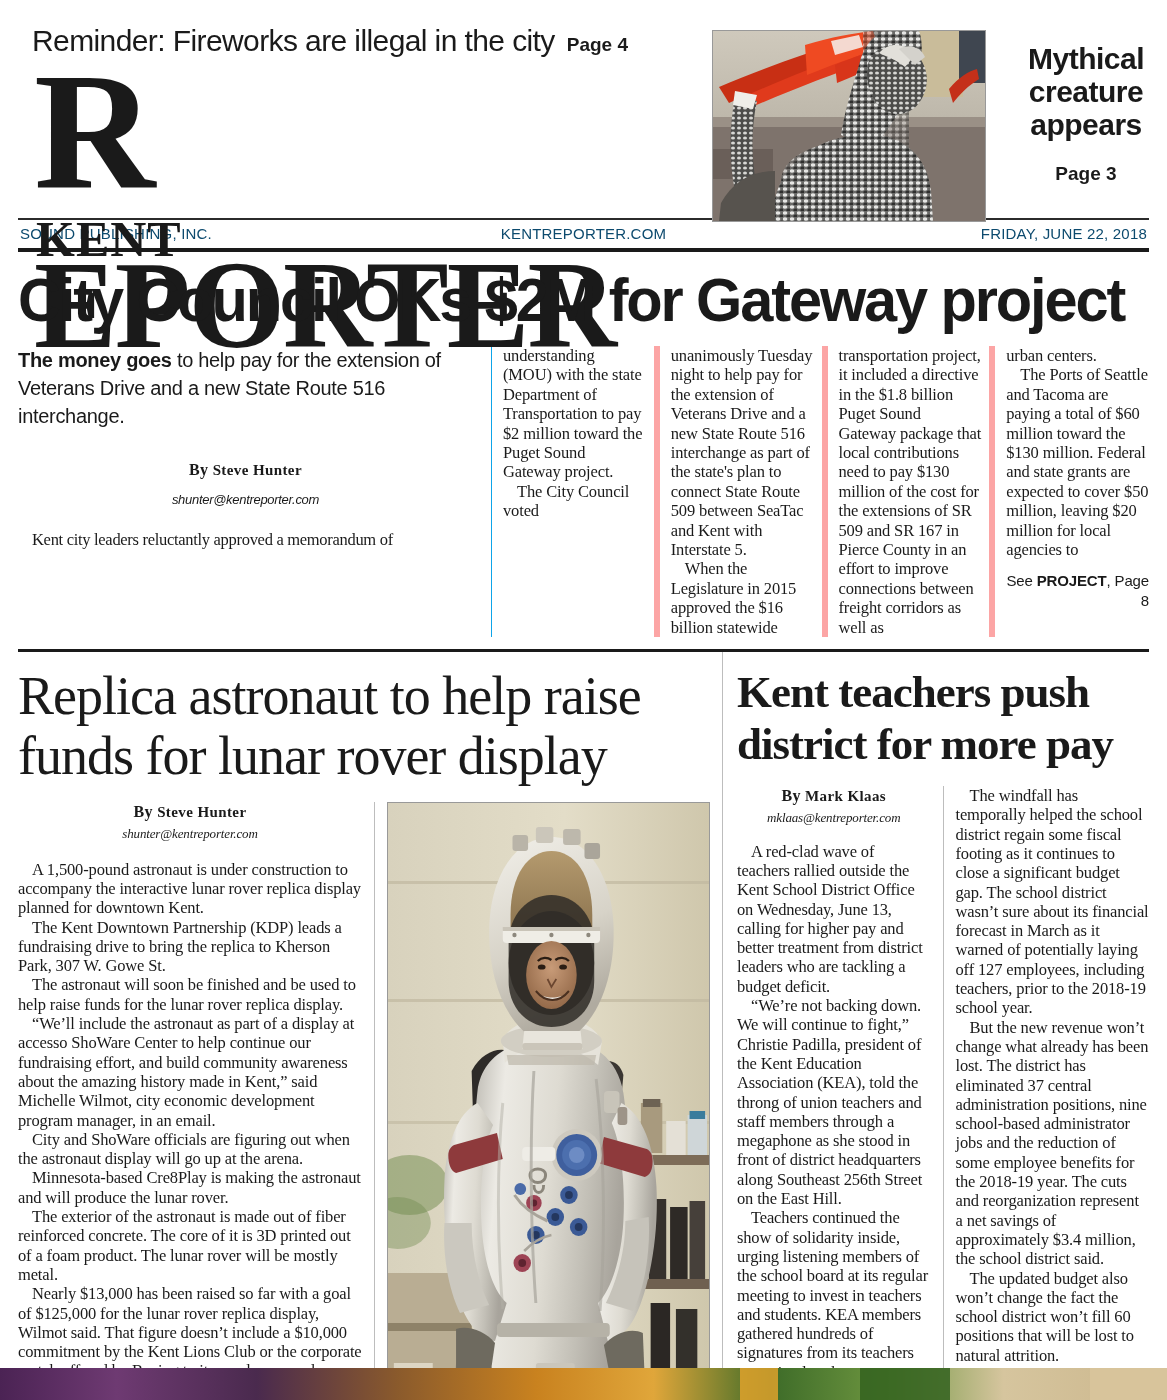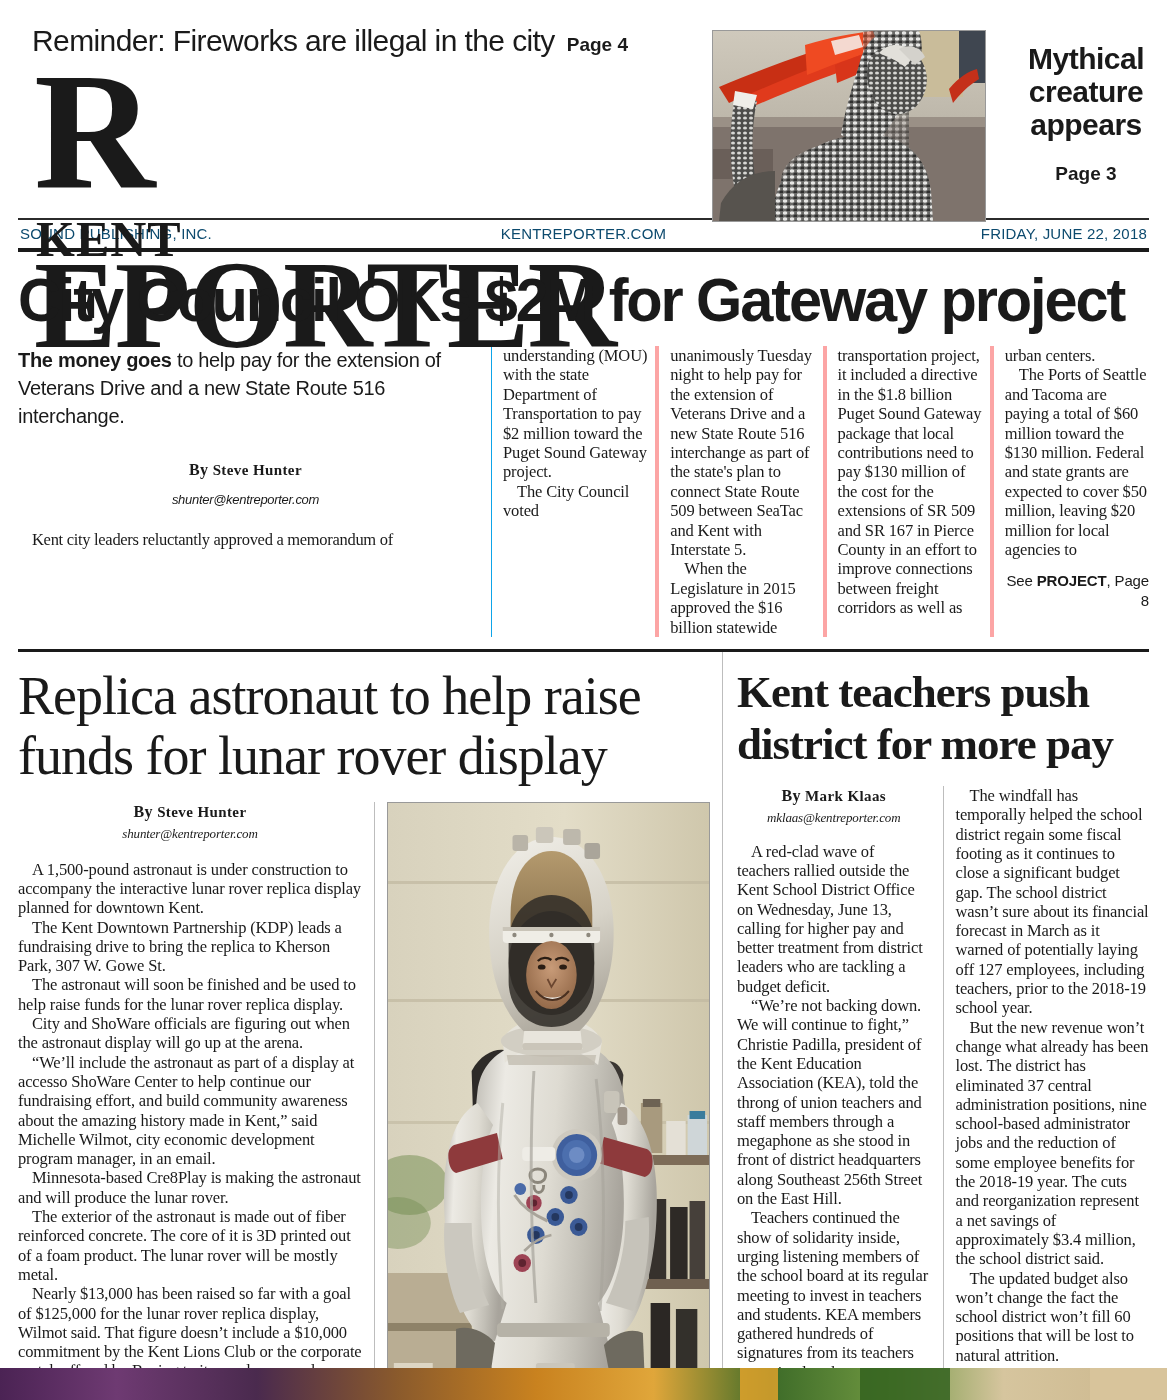--- a/index.html
+++ b/index.html
@@ -177,21 +177,21 @@
     letter-spacing: -0.3px;
     padding-right: 10px;
   }
   .lead-deck b { font-weight: bold; }
   .lead-col {
     flex: 1 1 0;
     font-size: 16.5px;
     line-height: 19.4px;
     text-align: left;
     letter-spacing: -0.15px;
-    border-left: 4px solid #fca5a5;
+    border-left: 6px solid #fca5a5;
     padding-left: 11px;
   }
   .lead-col.first { border-left: 1px solid #0ea5e9; }
   .lead-col p { margin: 0; text-indent: 14px; }
   .lead-col p.noindent { text-indent: 0; }
   .byline {
     font-family: "Liberation Serif", serif;
     font-weight: bold;
     font-size: 15px;
     letter-spacing: 0.4px;
@@ -452,22 +452,22 @@
         <div class="left-textcol">
           <div class="byline">
             <span class="small-caps">By</span>
             <span>Steve Hunter</span>
           </div>
           <div class="byline-email">shunter@kentreporter.com</div>
           <div style="height:16px"></div>
           <p>A 1,500-pound astronaut is under construction to accompany the interactive lunar rover replica display planned for downtown Kent.</p>
           <p>The Kent Downtown Partnership (KDP) leads a fundraising drive to bring the replica to Kherson Park, 307 W. Gowe St.</p>
           <p>The astronaut will soon be finished and be used to help raise funds for the lunar rover replica display.</p>
+          <p>“We’ll include the astronaut as part of a display at accesso ShoWare Center to help continue our fundraising effort, and build community awareness about the amazing history made in Kent,” said Michelle Wilmot, city economic development program manager, in an email.</p>
           <p>City and ShoWare officials are figuring out when the astronaut display will go up at the arena.</p>
-          <p>“We’ll include the astronaut as part of a display at accesso ShoWare Center to help continue our fundraising effort, and build community awareness about the amazing history made in Kent,” said Michelle Wilmot, city economic development program manager, in an email.</p>
           <p>Minnesota-based Cre8Play is making the astronaut and will produce the lunar rover.</p>
           <p>The exterior of the astronaut is made out of fiber reinforced concrete. The core of it is 3D printed out of a foam product. The lunar rover will be mostly metal.</p>
           <p>Nearly $13,000 has been raised so far with a goal of $125,000 for the lunar rover replica display, Wilmot said. That figure doesn’t include a $10,000 commitment by the Kent Lions Club or the corporate match offered by Boeing to its employees and retirees who contribute.</p>
 
         </div>
 
         <div class="left-photocol">
           <div class="photo-frame">
             <svg viewBox="0 0 330 608" width="100%" height="608" preserveAspectRatio="none">
               <defs>

